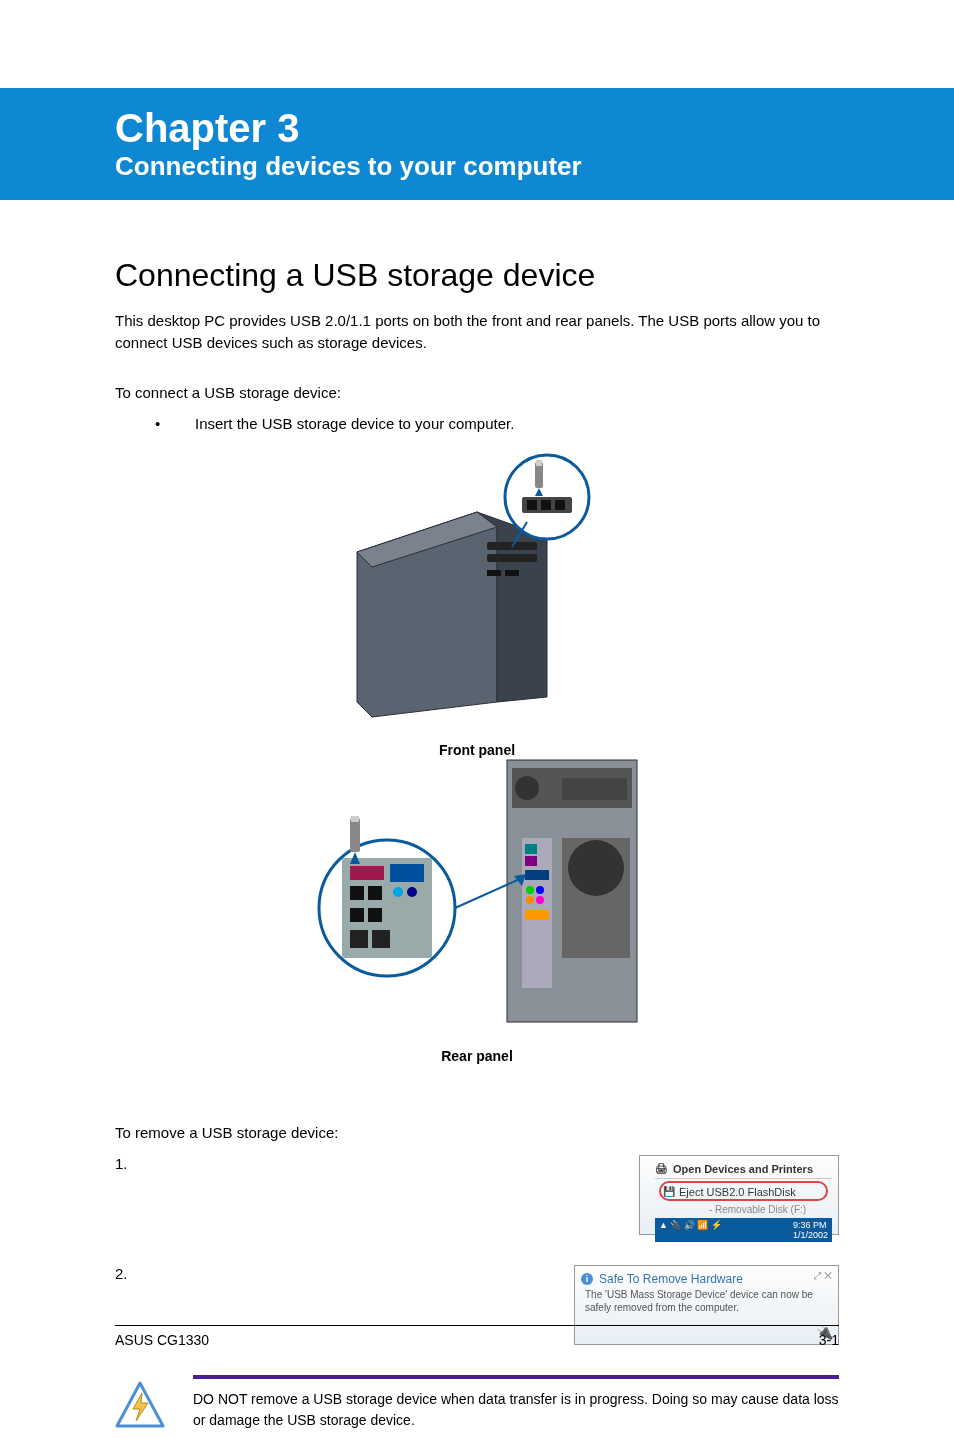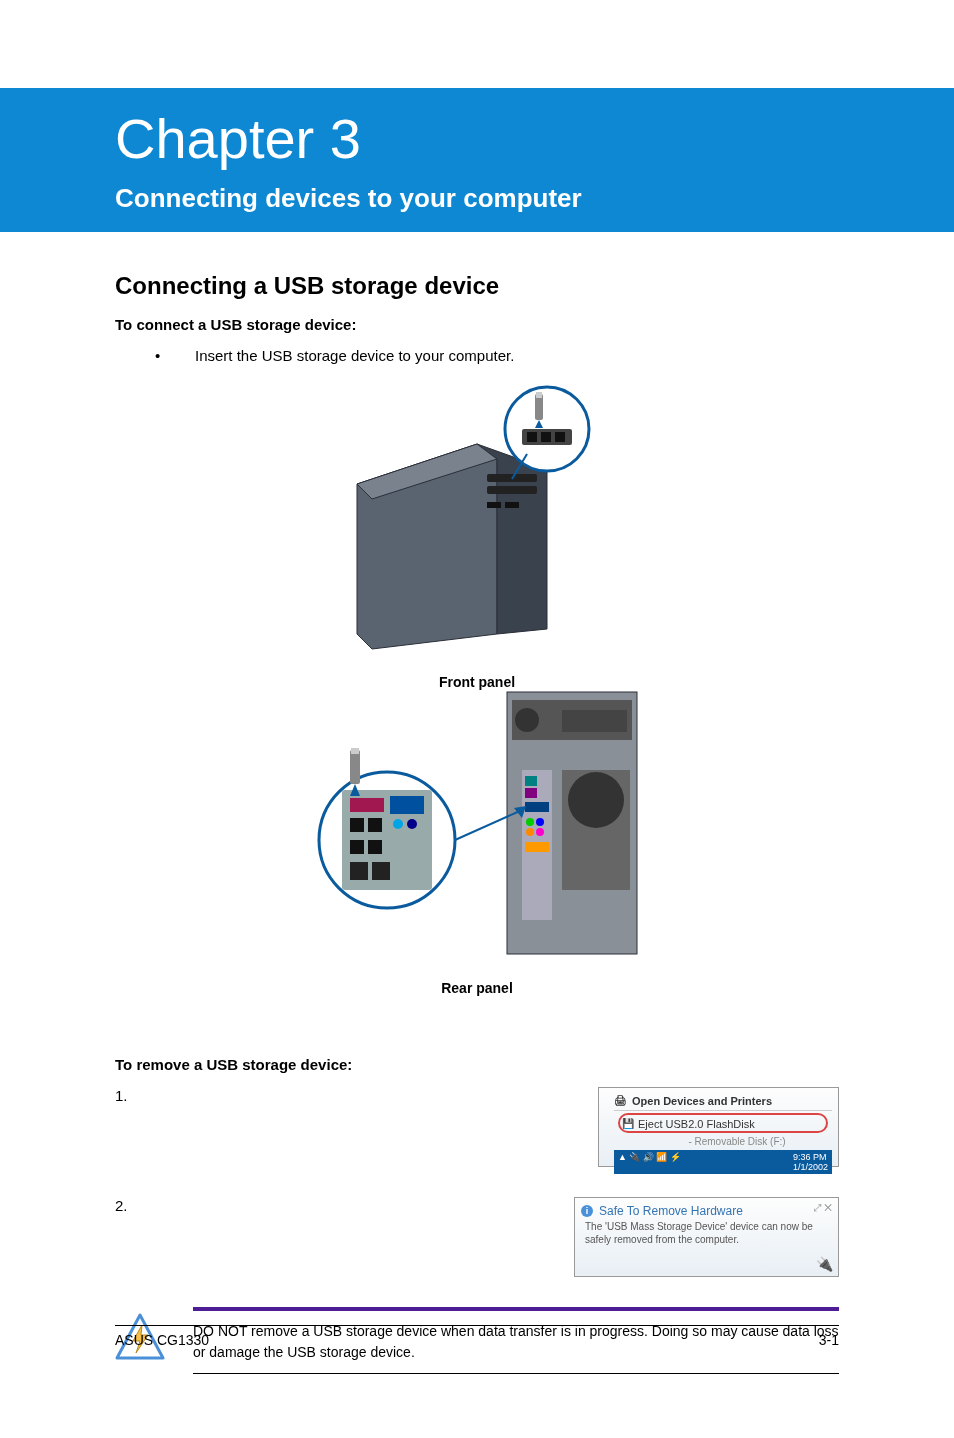--- a/index.html
+++ b/index.html
@@ -10,44 +10,45 @@
       background: #fff;
       position: relative;
     }
     .chapter-banner {
       background: #0e88d3;
       color: #fff;
       padding: 18px 30px 18px 115px;
       margin-top: 88px;
     }
     .chapter-title {
-      font-size: 56px;
-      font-weight: normal;
-      margin-bottom: 12px;
+      font-size: 40px;
+      font-weight: bold;
+      margin-bottom: 0;
     }
     .chapter-subtitle {
       font-size: 26px;
       font-weight: bold;
     }
     .content {
       padding: 40px 115px 0 115px;
     }
     .section-heading {
-      font-size: 24px;
-      font-weight: bold;
+      font-size: 32px;
+      font-weight: normal;
       margin-bottom: 16px;
+      margin-top: 17px;
     }
     .intro-text {
       font-size: 15px;
       line-height: 1.45;
       margin-bottom: 30px;
     }
     .sub-heading {
       font-size: 15px;
-      font-weight: bold;
+      font-weight: normal;
       margin-bottom: 14px;
     }
     .bullet-row {
       display: flex;
       margin-left: 40px;
       margin-bottom: 20px;
       font-size: 15px;
     }
     .bullet-marker {
       width: 40px;
@@ -95,21 +96,21 @@
       flex: 0 0 290px;
     }
     .screenshot {
       margin-left: auto;
       border: 1px solid #999;
       background: linear-gradient(#fdfdfd, #e8eff5);
       font-size: 11px;
       padding: 4px 6px;
       color: #1a4e7a;
     }
-    .shot1 { width: 241px; height: 80px; padding-left: 15px; }
+    .shot1 { width: 200px; height: 80px; padding-left: 15px; }
     .shot1 .line1 { font-weight: bold; color: #333; padding: 3px 0 3px 18px; border-bottom: 1px solid #ccc; position: relative; }
     .shot1 .line1::before { content: "🖨"; position: absolute; left: 0; font-size: 10px; }
     .shot1 .line2 { padding: 3px 0 1px 18px; border: 2px solid #d44; border-radius: 10px; margin: 2px 4px; position: relative; color: #333;}
     .shot1 .line2::before { content: "💾"; position: absolute; left: 2px; font-size: 10px; }
     .shot1 .line3 { padding: 1px 0 1px 28px; color: #888; font-size: 10px; text-align: center;}
     .tray {
       background: #0a5a9e;
       color: #fff;
       font-size: 9px;
       padding: 2px 4px;
@@ -170,20 +171,21 @@
 </head>
 <body>
 
 <div class="chapter-banner">
   <div class="chapter-title">Chapter 3</div>
   <div class="chapter-subtitle">Connecting devices to your computer</div>
 </div>
 
 <div class="content">
   <h2 class="section-heading">Connecting a USB storage device</h2>
+  <p class="intro-text">This desktop PC provides USB 2.0/1.1 ports on both the front and rear panels. The USB ports allow you to connect USB devices such as storage devices.</p>
 
   <div class="sub-heading">To connect a USB storage device:</div>
   <div class="bullet-row">
     <div class="bullet-marker">•</div>
     <div>Insert the USB storage device to your computer.</div>
   </div>
 
   <div class="panels">
     <div class="panel-box">
       <div class="panel-image">

